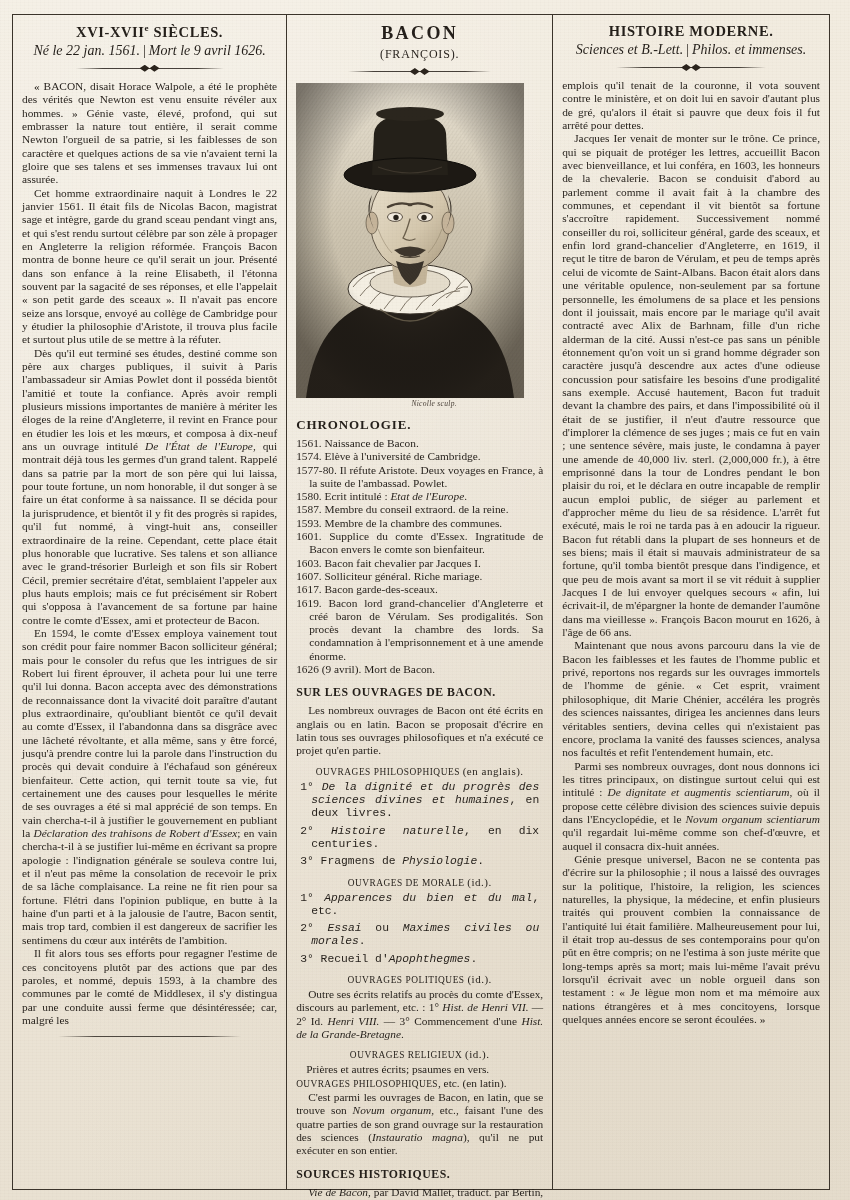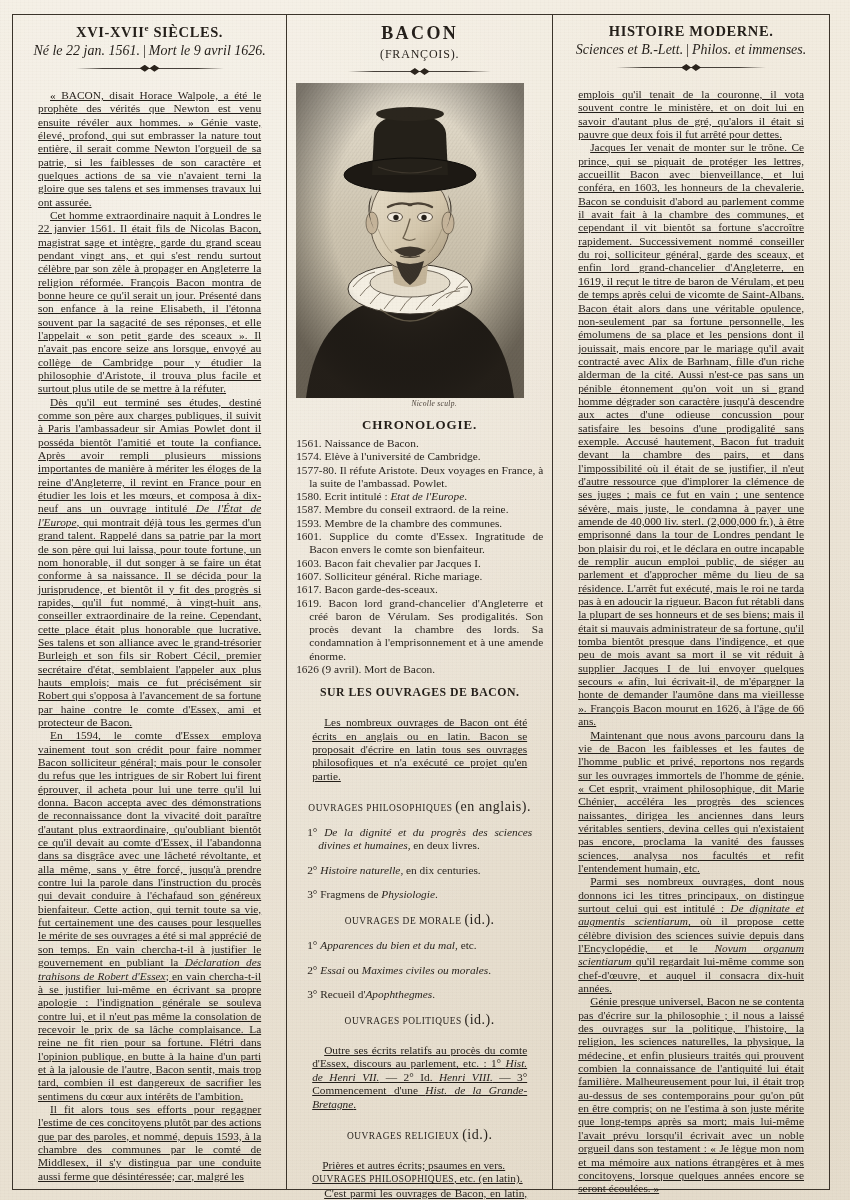--- a/index.html
+++ b/index.html
@@ -80,22 +80,21 @@
   }
   .sc{font-variant:small-caps;}
 
   
   .bodytext{
     font-size:11.35px;
     line-height:13.35px;
     text-align:justify;
     text-justify:inter-word;
     hyphens:manual;
-    margin:16px;
-    text-decoration:underline;
+    margin:0;
   }
   .bodytext p{margin:0;text-indent:12px;}
   .bodytext p.noind{text-indent:0;}
   i, .it{font-style:italic;}
 
   
   .portrait-wrap{
     margin:0 auto 2px auto;
     width:276px;
   }
@@ -105,44 +104,44 @@
     background:#cfc6b4;
     border:0;
   }
   .engrav-caption{
     text-align:center;font-style:italic;font-size:7.5px;
     color:#4a4138;margin:1px 0 4px 0;letter-spacing:.3px;
   }
 
   
   .sec-head{
-    text-align:center;font-size:13px;font-weight:bold;letter-spacing:.9px;
+    font-size:13px;font-weight:bold;letter-spacing:.9px;
     margin:9px 0 4px 0;
   }
   .sec-head.small{font-size:11.8px;letter-spacing:.5px;}
   .subsec-head{
     text-align:center;font-size:9.4px;letter-spacing:.5px;
     margin:7px 0 3px 0;
     font-variant:small-caps;
   }
-  .subsec-head .paren{font-variant:normal;font-size:14px;}
+  .subsec-head .paren{font-variant:normal;font-size:11px;}
 
   
   .chrono{font-size:11.35px;line-height:13.3px;margin:0;}
   .chrono .entry{
     text-align:justify;
     padding-left:13px;
     text-indent:-13px;
     margin:0;
   }
   
   .works{font-size:11.35px;line-height:13.3px;margin:0;}
   .works .item{
     text-align:justify;
-    padding-left:11px;text-indent:-11px;margin:11px;
+    padding-left:11px;text-indent:-11px;margin:4px;font-family:Liberation Mono, monospace;
   }
   .works .item .num{font-style:normal;}
   .botrule{
     margin:6px auto 0 auto;width:72%;height:6px;position:relative;
   }
   .botrule:before{
     content:"";position:absolute;left:0;right:0;top:3px;height:1px;
     background:linear-gradient(90deg,rgba(40,34,28,0),rgba(40,34,28,.8) 20%,rgba(40,34,28,.8) 80%,rgba(40,34,28,0));
   }
 </style>

